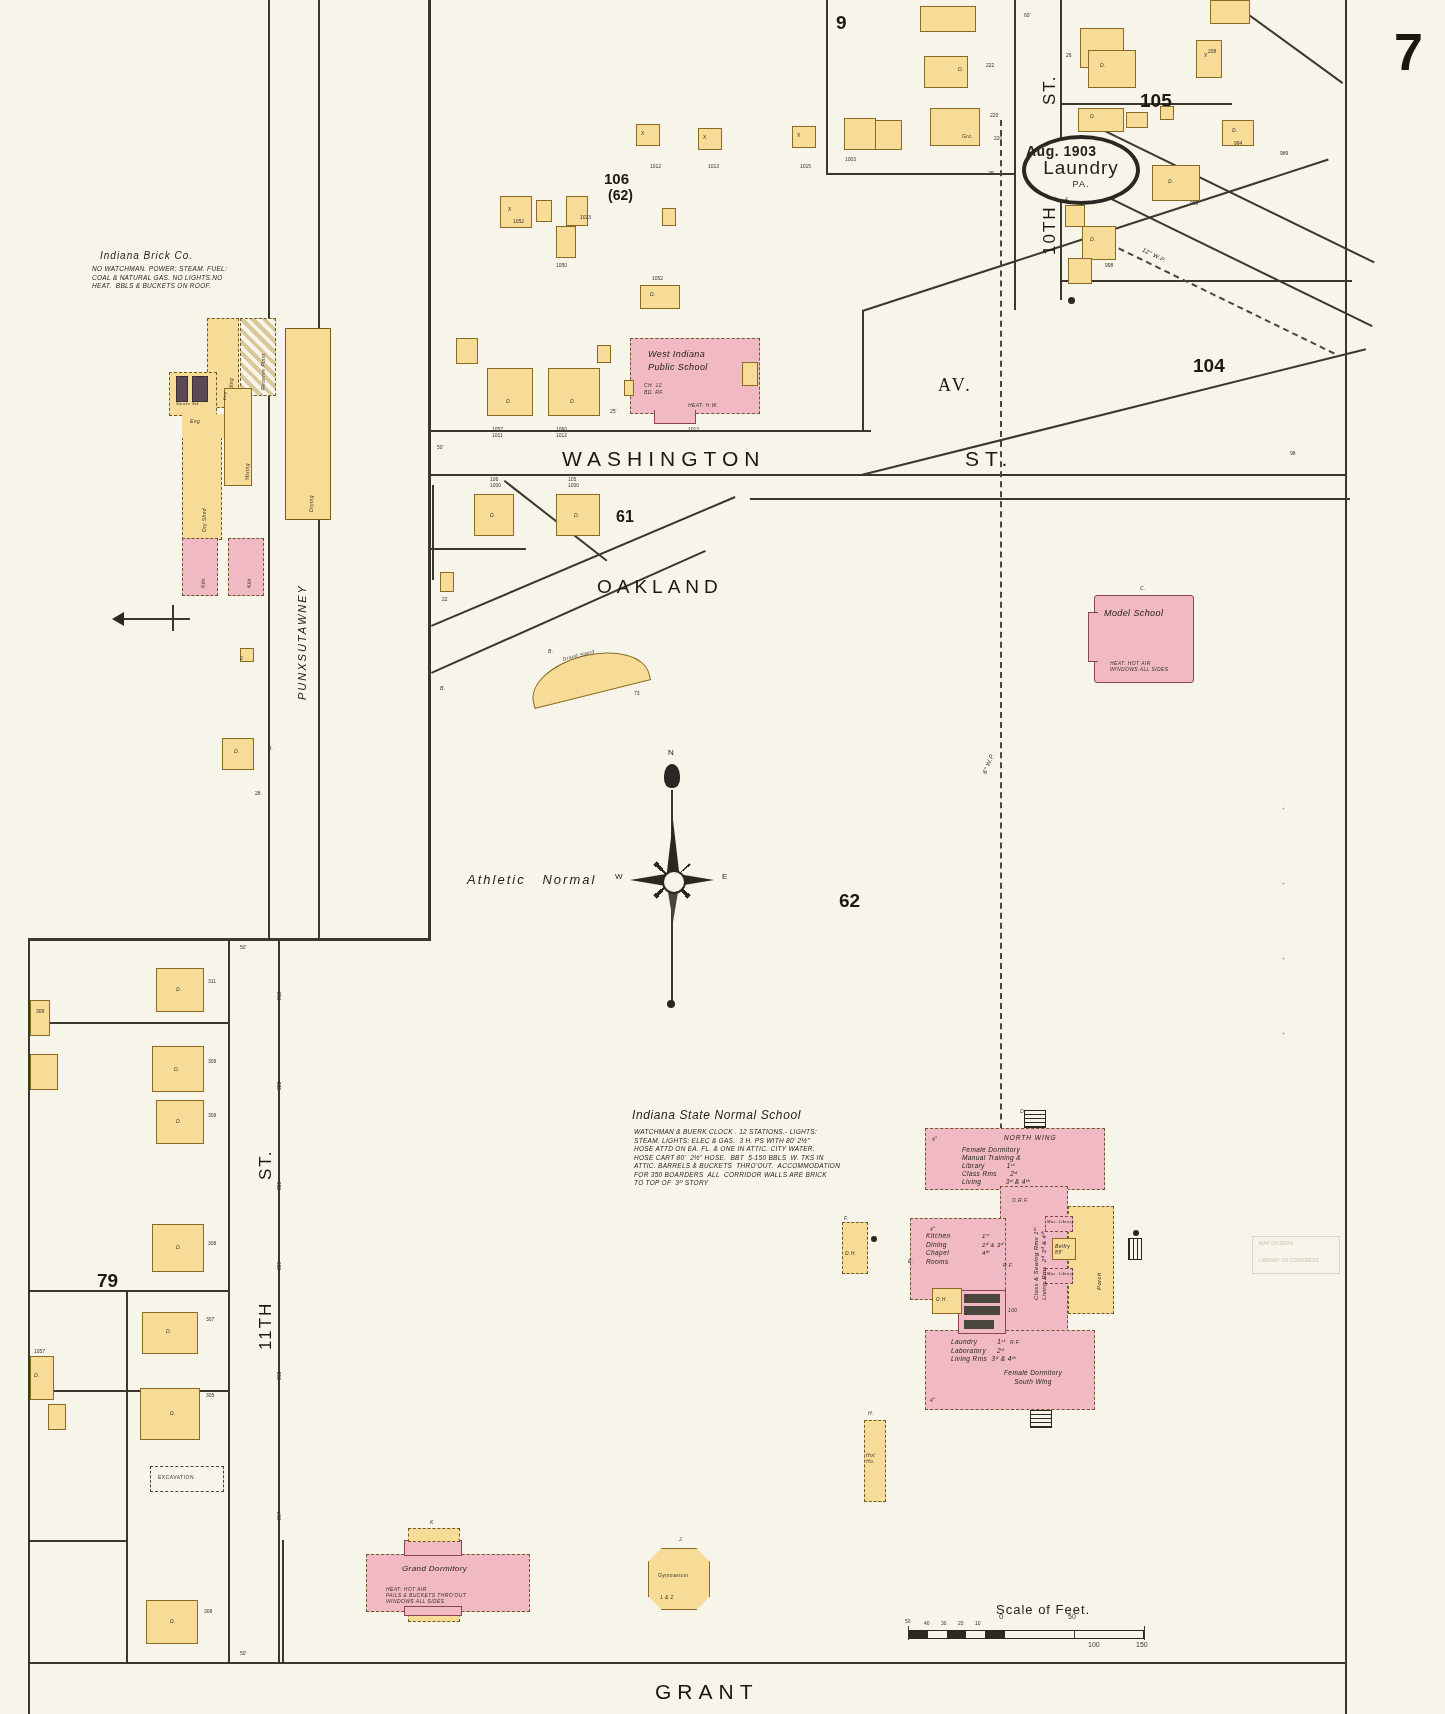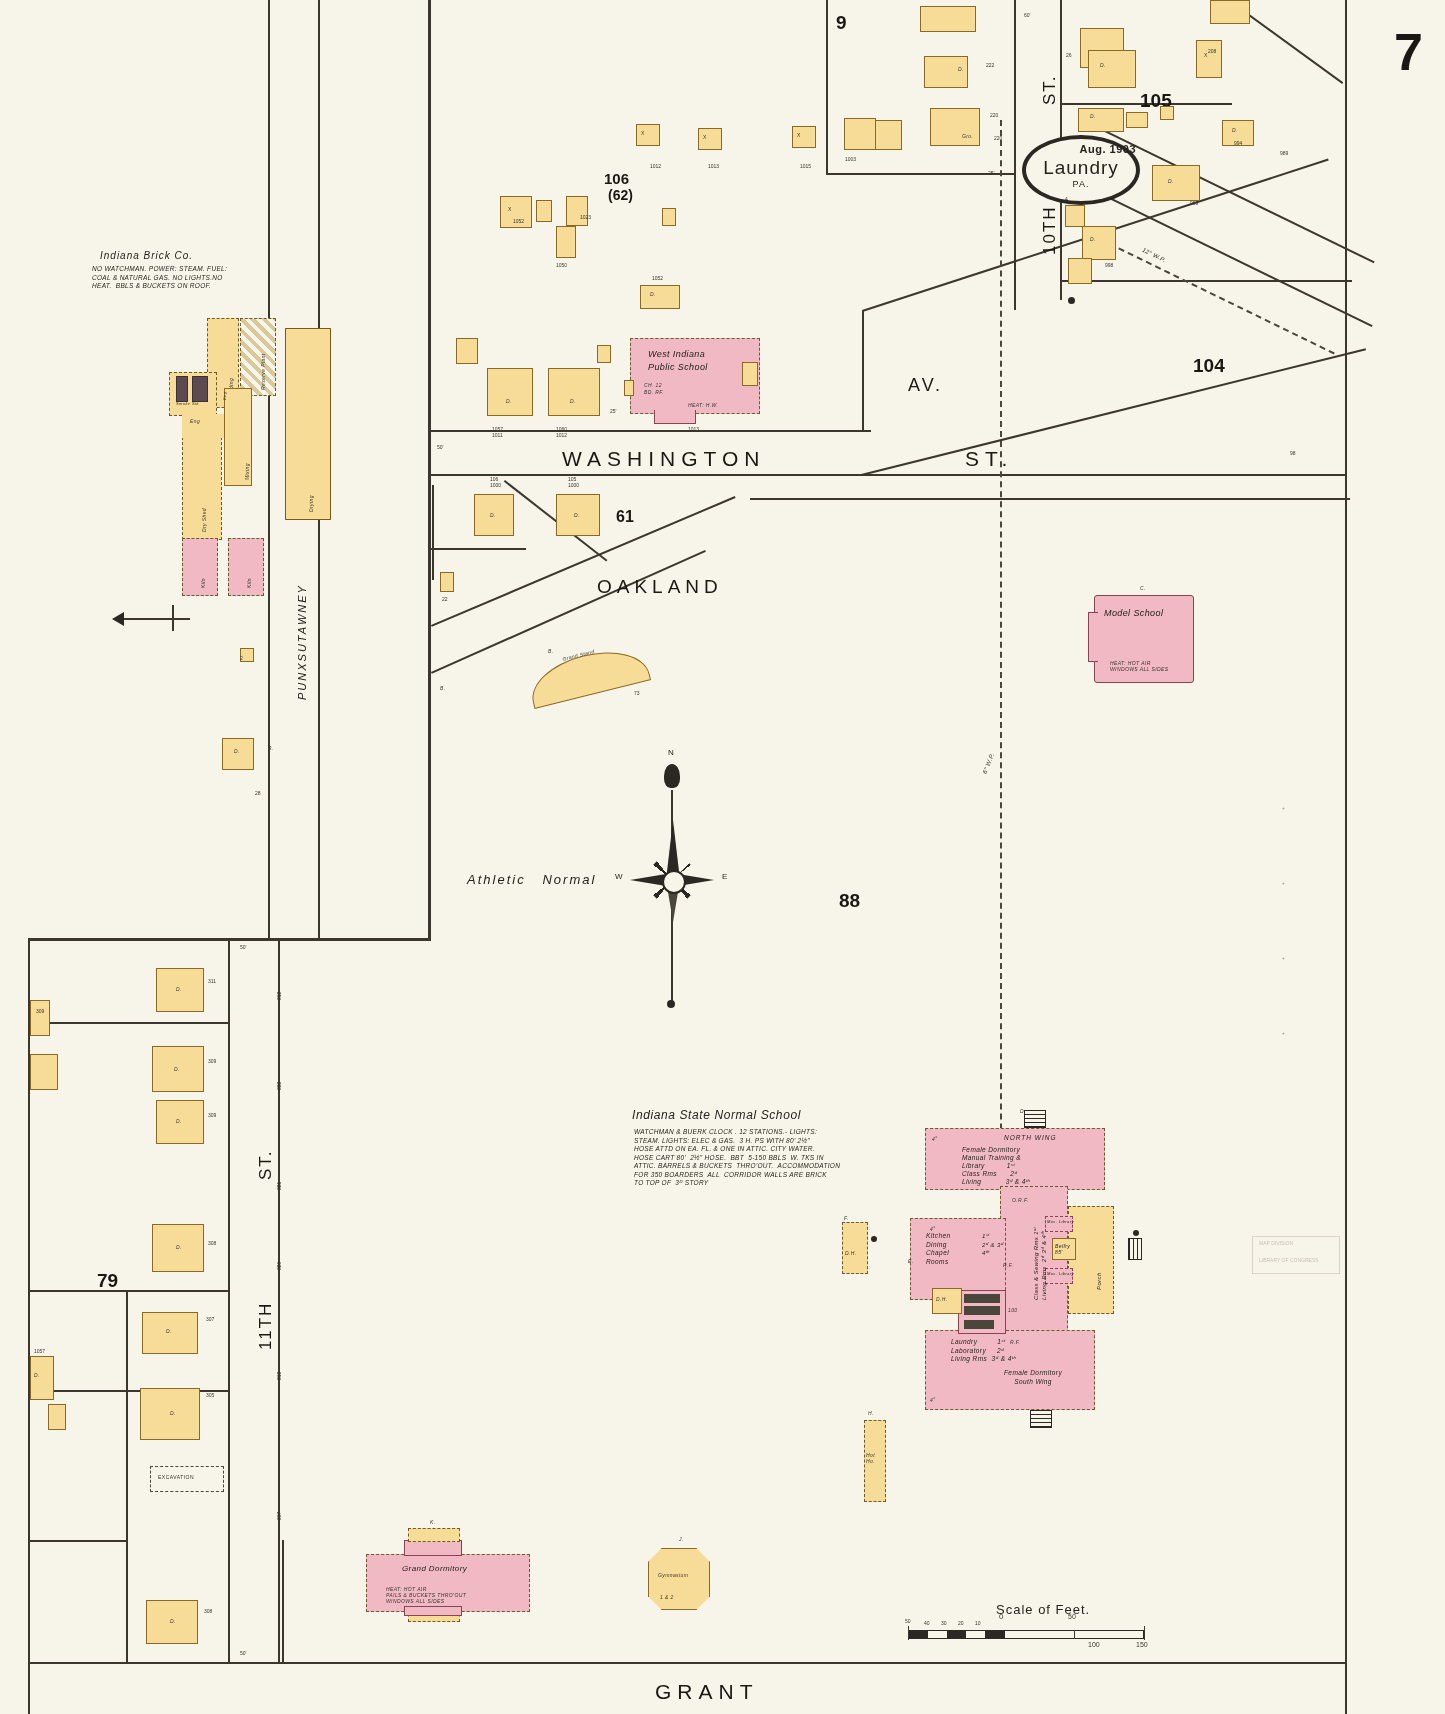--- a/index.html
+++ b/index.html
@@ -87,39 +87,39 @@
   <div class="line" style="left:1345px;top:474px;width:0;height:0;"></div>
 
   <div class="vdline" style="left:1000px;top:120px;height:1160px;"></div>
   <div class="dline" style="left:1110px;top:243px;width:250px;transform:rotate(26deg);transform-origin:0 0;"></div>
   <div class="lbl hand tiny" style="left:1141px;top:252px;transform:rotate(26deg);">12" W.P.</div>
   <div class="lbl hand tiny" style="left:978px;top:760px;transform:rotate(-68deg);">6" W.P.</div>
   <div style="position:absolute;left:1068px;top:297px;width:7px;height:7px;border-radius:50%;background:#2b2722;"></div>
   <div style="position:absolute;left:1003px;top:1277px;width:7px;height:7px;border-radius:50%;background:#2b2722;"></div>
 
   <div id="cartouche" style="left:1022px;top:135px;width:110px;height:62px;">
-    <div class="lbl" style="left:0;top:4px;width:110px;text-align:right;font-size:11px;font-weight:700;letter-spacing:.5px;">Aug. 1903</div>
+    <div class="lbl" style="left:0;top:4px;width:110px;text-align:left;font-size:14px;font-weight:700;letter-spacing:.5px;">Aug. 1903</div>
     <div class="lbl" style="left:0;top:18px;width:110px;text-align:center;font-size:19px;letter-spacing:1px;">Laundry</div>
     <div class="lbl" style="left:0;top:40px;width:110px;text-align:center;font-size:9px;letter-spacing:1px;">PA.</div>
   </div>
 
   <div class="lbl blocknum" style="left:836px;top:12px;">9</div>
   <div class="lbl blocknum" style="left:1140px;top:90px;">105</div>
   <div class="lbl blocknum" style="left:1193px;top:355px;">104</div>
   <div class="lbl blocknum" style="left:604px;top:170px;font-size:15px;">106</div>
   <div class="lbl blocknum" style="left:608px;top:187px;font-size:14px;">(62)</div>
   <div class="lbl blocknum" style="left:616px;top:508px;font-size:16px;">61</div>
-  <div class="lbl blocknum" style="left:839px;top:890px;">88</div>
+  <div class="lbl blocknum" style="left:839px;top:890px;">62</div>
   <div class="lbl blocknum" style="left:97px;top:1270px;">79</div>
 
   <div class="lbl street" style="left:562px;top:447px;">WASHINGTON</div>
   <div class="lbl street" style="left:965px;top:447px;">ST.</div>
   <div class="lbl street" style="left:597px;top:576px;font-size:19px;letter-spacing:5px;">OAKLAND</div>
   <div class="lbl street" style="left:655px;top:1680px;">GRANT</div>
-  <div class="lbl street" style="left:908px;top:375px;font-size:18px;letter-spacing:3px;">AV.</div>
+  <div class="lbl street" style="left:938px;top:375px;font-size:18px;letter-spacing:3px;font-family:Liberation Serif, serif;">AV.</div>
   <div class="lbl street rot90" style="left:1040px;top:255px;font-size:17px;letter-spacing:2px;">10TH</div>
   <div class="lbl street rot90" style="left:1040px;top:105px;font-size:17px;letter-spacing:2px;">ST.</div>
   <div class="lbl street rot90" style="left:256px;top:1350px;font-size:17px;letter-spacing:2px;">11TH</div>
   <div class="lbl street rot90" style="left:256px;top:1180px;font-size:17px;letter-spacing:2px;">ST.</div>
   <div class="lbl hand rot90" style="left:296px;top:700px;font-size:11px;letter-spacing:2px;">PUNXSUTAWNEY</div>
   <div class="lbl hand rot90" style="left:296px;top:455px;font-size:11px;letter-spacing:2px;">ROAD</div>
 
   <div class="lbl micro" style="left:437px;top:444px;">50'</div>
   <div class="lbl micro" style="left:240px;top:944px;">50'</div>
   <div class="lbl micro" style="left:240px;top:1650px;">50'</div>

